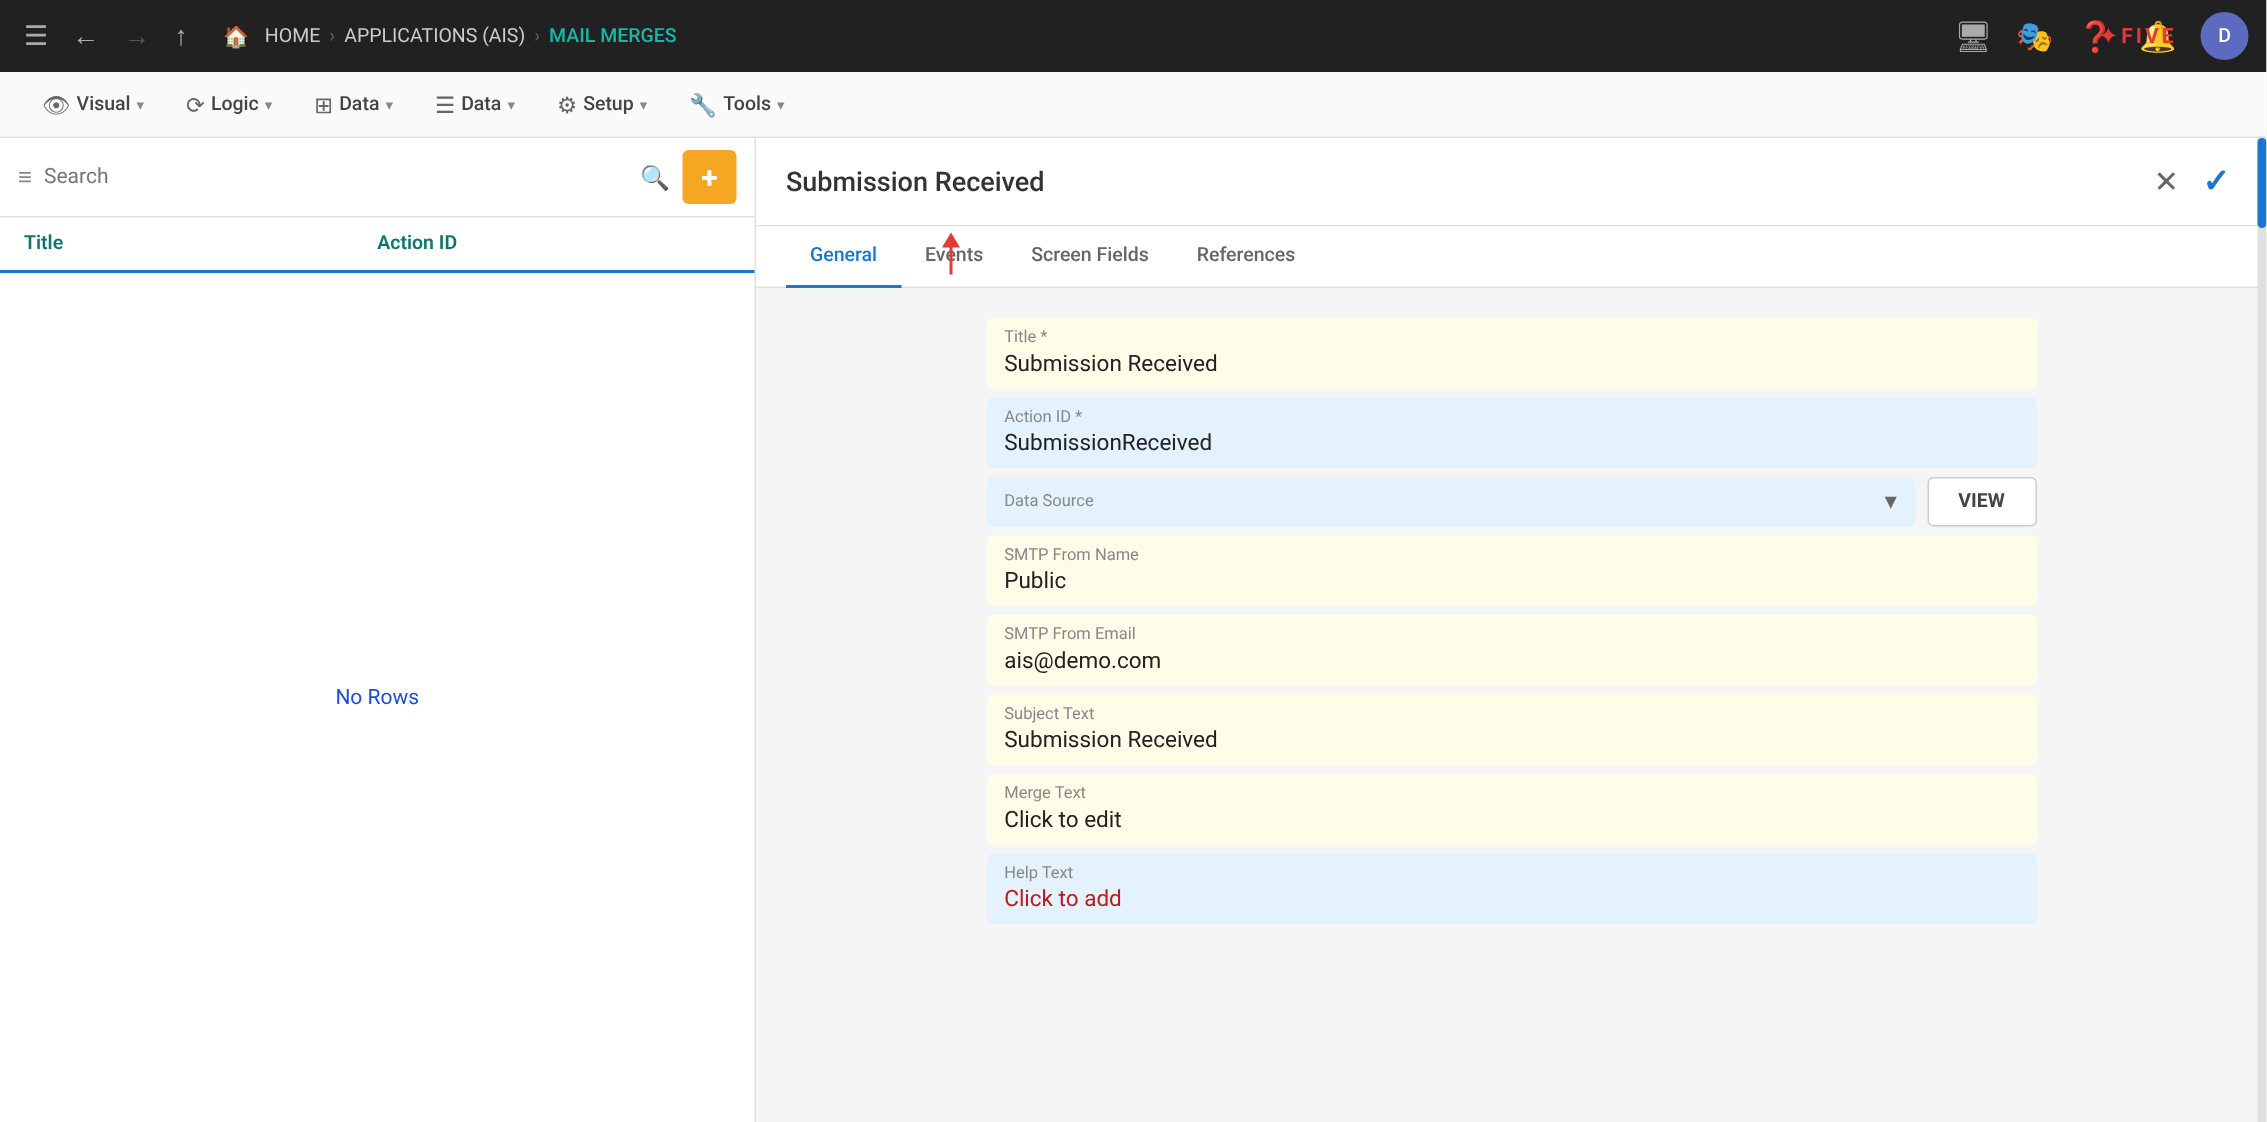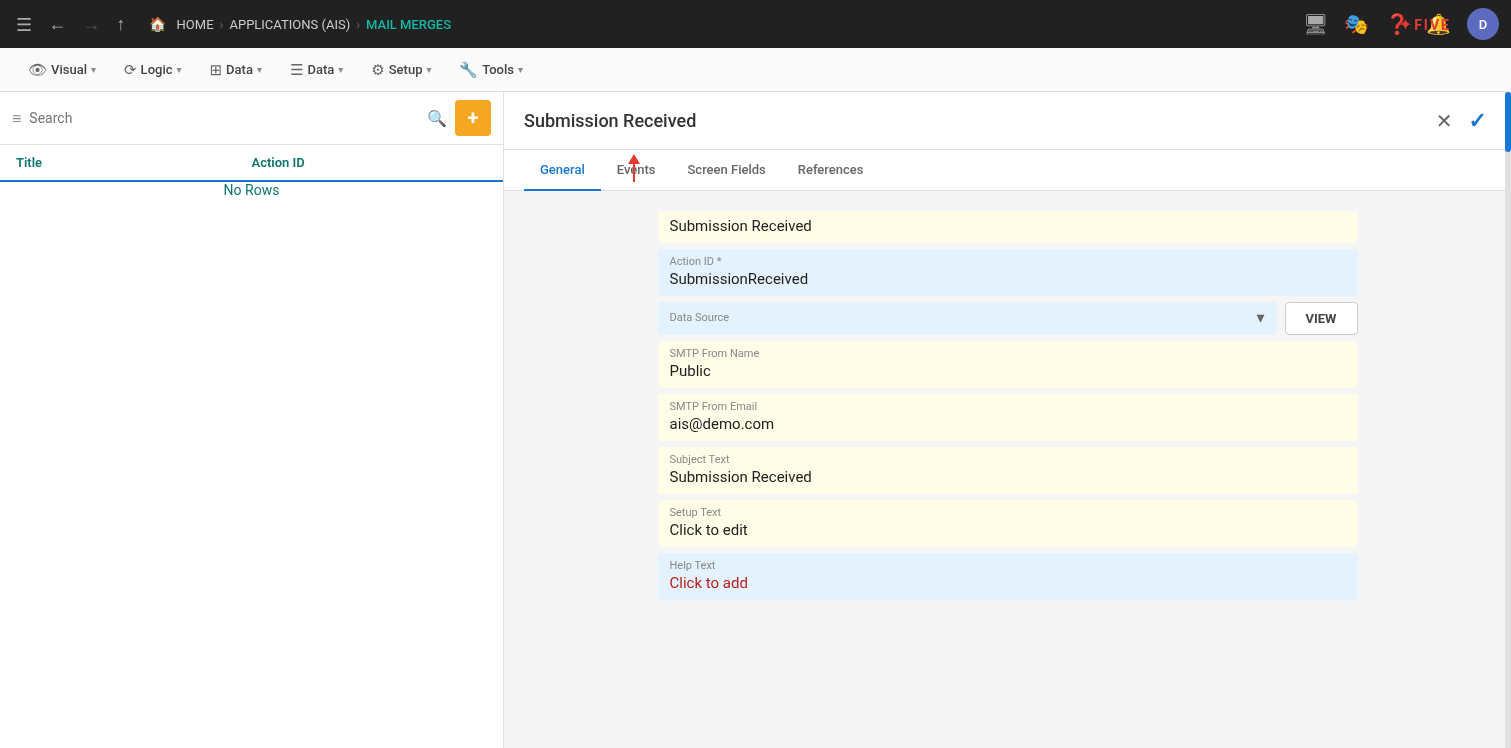--- a/index.html
+++ b/index.html
@@ -120,22 +120,23 @@
       border-bottom: 2px solid #1976d2;
       font-size: 13px;
       font-weight: 600;
       color: #0f766e;
     }
     .table-header .col-title { flex: 1; }
     .table-header .col-action { flex: 1; }
     .table-body {
       flex: 1;
       display: flex;
+      align-items: center;
       justify-content: center;
-      color: #0f766e;
+      color: #1d4ed8;
       font-size: 14px;
     }
 
     
     .right-panel {
       flex: 1;
       background: #f5f5f5;
       display: flex;
       flex-direction: column;
     }
@@ -392,20 +393,21 @@
           <line x1="10" y1="28" x2="10" y2="4" stroke="#e53935" stroke-width="2"></line>
           <polygon points="10,0 4,10 16,10" fill="#e53935"></polygon>
         </svg>
       </div>
     </div>
 
     <div class="form-content">
       <div class="form-inner">
 
         <div class="field-group light-yellow">
+          <div class="field-label">Title *</div>
           <div class="field-value">Submission Received</div>
         </div>
 
         <div class="field-group light-blue">
           <div class="field-label">Action ID *</div>
           <div class="field-value">SubmissionReceived</div>
         </div>
 
         <div class="data-source-row">
           <div class="data-source-field">
@@ -424,21 +426,21 @@
           <div class="field-label">SMTP From Email</div>
           <div class="field-value">ais@demo.com</div>
         </div>
 
         <div class="field-group light-yellow">
           <div class="field-label">Subject Text</div>
           <div class="field-value">Submission Received</div>
         </div>
 
         <div class="field-group light-yellow">
-          <div class="field-label">Setup Text</div>
+          <div class="field-label">Merge Text</div>
           <div class="field-value">Click to edit</div>
         </div>
 
         <div class="field-group light-blue">
           <div class="field-label">Help Text</div>
           <div class="field-value placeholder">Click to add</div>
         </div>
 
       </div>
     </div>

